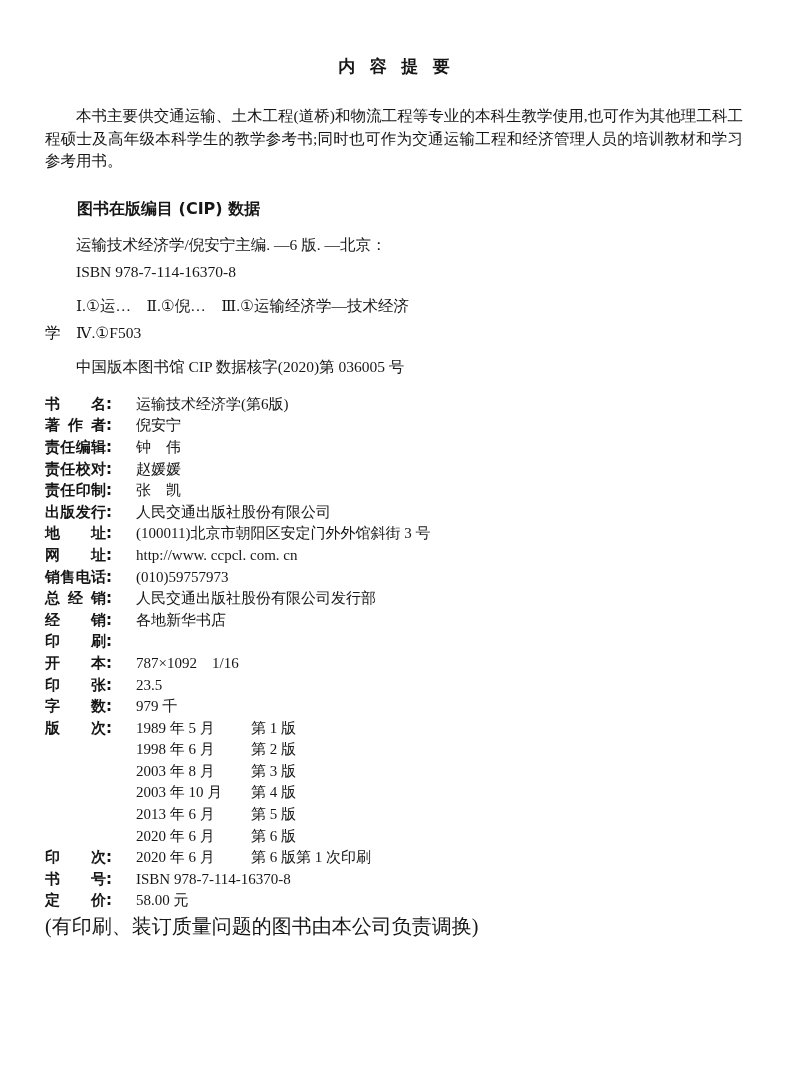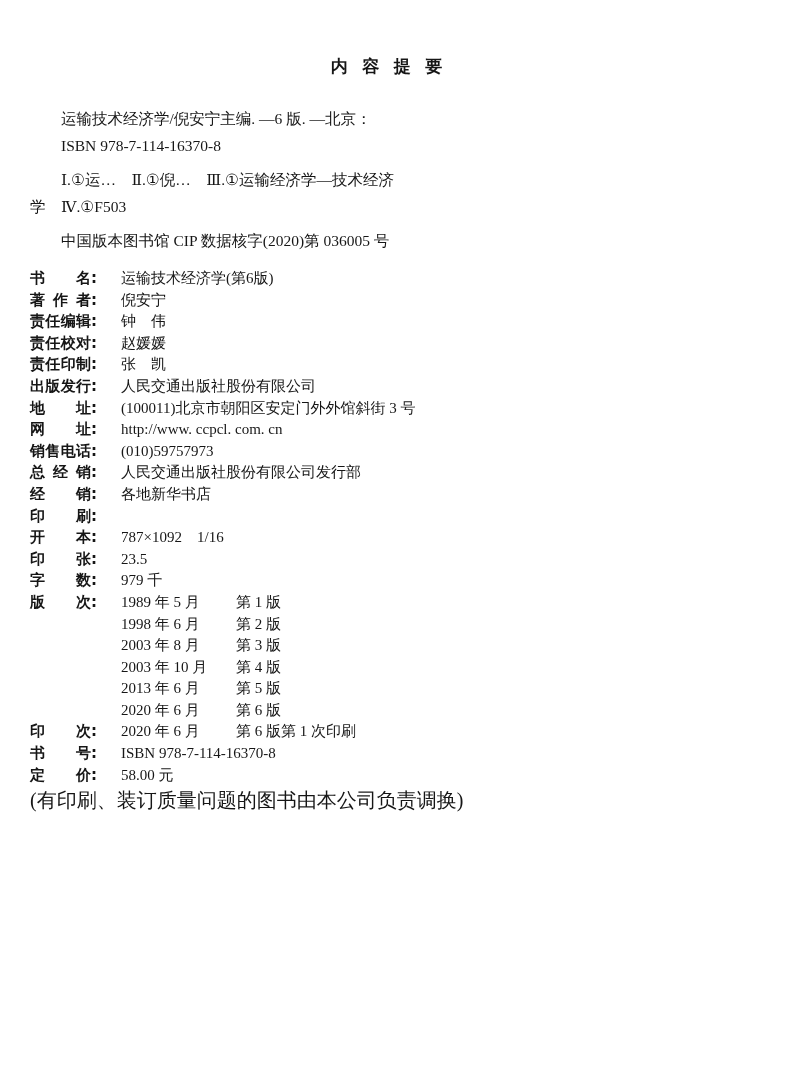--- a/index.html
+++ b/index.html
@@ -3,21 +3,21 @@
 <meta charset="utf-8">
 <style>
   html, body { margin: 0; padding: 0; background: #ffffff; }
   .page {
     position: relative;
     width: 790px;
     height: 1078px;
     margin: 0 auto;
     background: #ffffff;
     box-sizing: border-box;
-    padding: 54px 47px 0 30px;
+    padding: 54px 47px 0 45px;
     color: #161616;
     overflow: hidden;
   }
   
   .title {
     text-align: center;
     font-family: "DejaVu Sans", "Liberation Sans", sans-serif;
     font-weight: bold;
     font-size: 17px;
     line-height: 24px;
@@ -88,22 +88,24 @@
   }
 </style>
 </head>
 <body>
 
 <div class="page">
 
   <div class="title">内容提要</div>
 
   <div class="abstract">
+    <p>本书主要供交通运输、土木工程(道桥)和物流工程等专业的本科生教学使用,也可作为其他理工科工程硕士及高年级本科学生的教学参考书;同时也可作为交通运输工程和经济管理人员的培训教材和学习参考用书。</p>
   </div>
 
+  <div class="cip-heading">图书在版编目 (CIP) 数据</div>
 
   <div class="cip-lines">
     <div class="cip-line indent">运输技术经济学/倪安宁主编. —6 版. —北京：</div>
     <div class="cip-line indent">ISBN 978-7-114-16370-8</div>
     <div class="cip-line indent gap">Ⅰ.①运…　Ⅱ.①倪…　Ⅲ.①运输经济学—技术经济</div>
     <div class="cip-line">学　Ⅳ.①F503</div>
     <div class="cip-line indent gap">中国版本图书馆 CIP 数据核字(2020)第 036005 号</div>
   </div>
 
   <div class="colophon">

